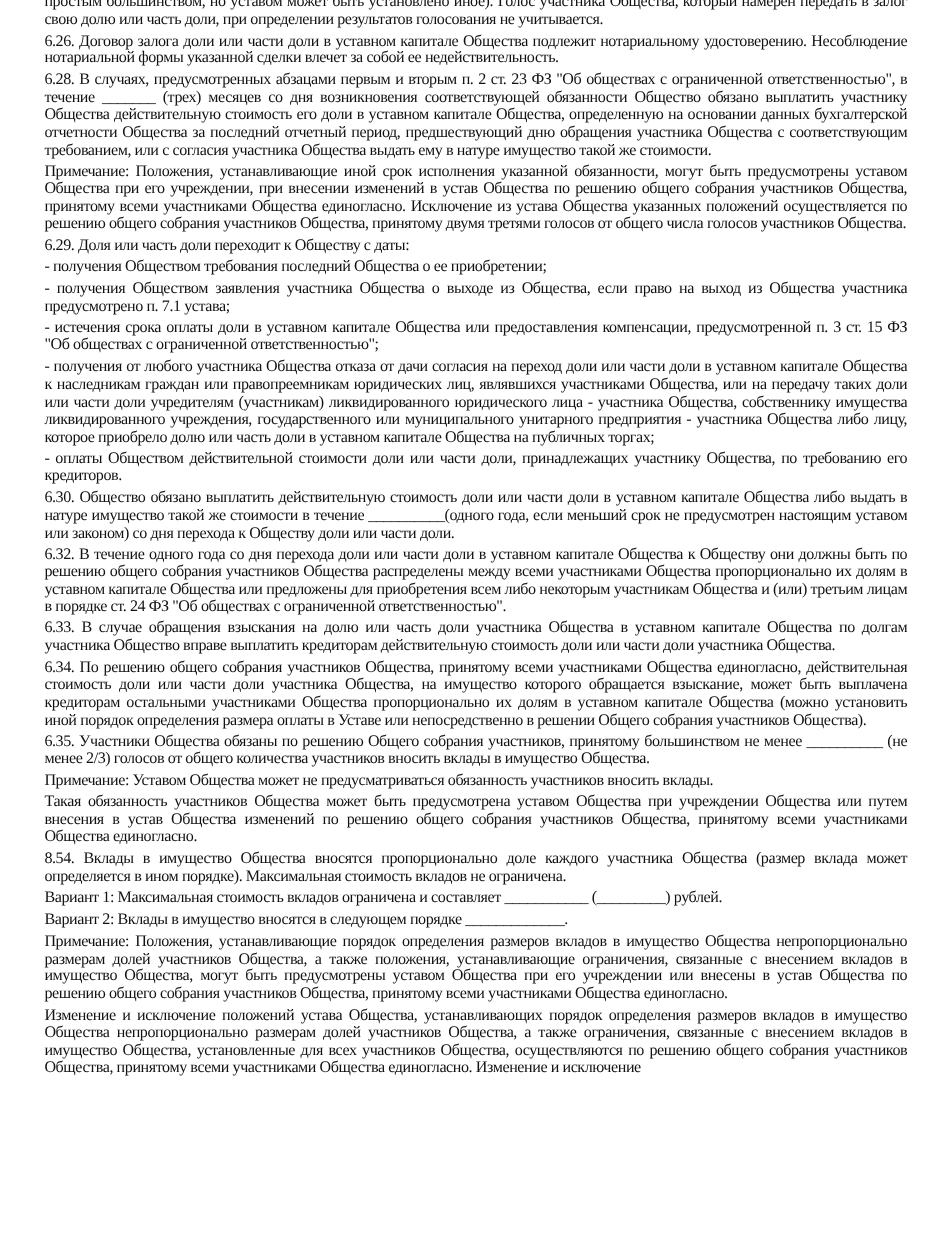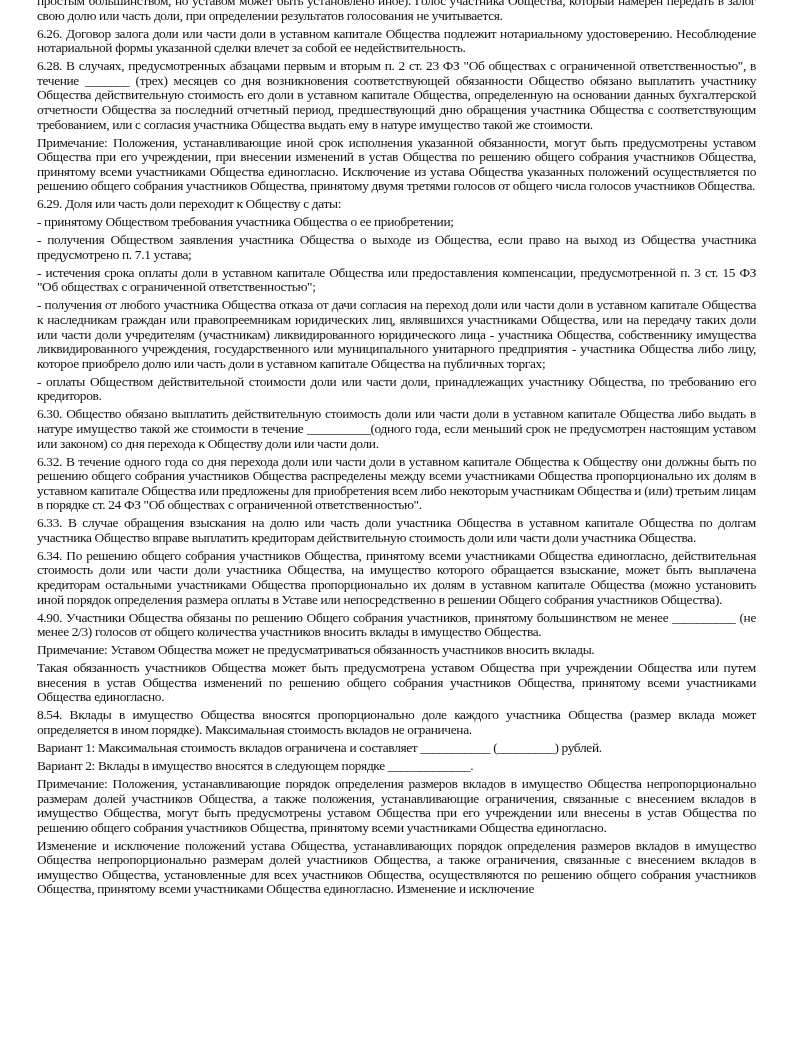--- a/index.html
+++ b/index.html
@@ -37,30 +37,30 @@
 </style>
 </head>
 <body>
 
 <div class="page">
   <p>простым большинством, но уставом может быть установлено иное). Голос участника Общества, который намерен передать в залог свою долю или часть доли, при определении результатов голосования не учитывается.</p>
   <p>6.26. Договор залога доли или части доли в уставном капитале Общества подлежит нотариальному удостоверению. Несоблюдение нотариальной формы указанной сделки влечет за собой ее недействительность.</p>
   <p>6.28. В случаях, предусмотренных абзацами первым и вторым п. 2 ст. 23 ФЗ "Об обществах с ограниченной ответственностью", в течение _______ (трех) месяцев со дня возникновения соответствующей обязанности Общество обязано выплатить участнику Общества действительную стоимость его доли в уставном капитале Общества, определенную на основании данных бухгалтерской отчетности Общества за последний отчетный период, предшествующий дню обращения участника Общества с соответствующим требованием, или с согласия участника Общества выдать ему в натуре имущество такой же стоимости.</p>
   <p>Примечание: Положения, устанавливающие иной срок исполнения указанной обязанности, могут быть предусмотрены уставом Общества при его учреждении, при внесении изменений в устав Общества по решению общего собрания участников Общества, принятому всеми участниками Общества единогласно. Исключение из устава Общества указанных положений осуществляется по решению общего собрания участников Общества, принятому двумя третями голосов от общего числа голосов участников Общества.</p>
   <p class="single">6.29. Доля или часть доли переходит к Обществу с даты:</p>
-  <p class="single">- принятому Обществом требования участника Общества о ее приобретении;</p>
+  <p class="single">- получения Обществом требования последний Общества о ее приобретении;</p>
   <p>- получения Обществом заявления участника Общества о выходе из Общества, если право на выход из Общества участника предусмотрено п. 7.1 устава;</p>
   <p>- истечения срока оплаты доли в уставном капитале Общества или предоставления компенсации, предусмотренной п. 3 ст. 15 ФЗ "Об обществах с ограниченной ответственностью";</p>
   <p>- получения от любого участника Общества отказа от дачи согласия на переход доли или части доли в уставном капитале Общества к наследникам граждан или правопреемникам юридических лиц, являвшихся участниками Общества, или на передачу таких доли или части доли учредителям (участникам) ликвидированного юридического лица - участника Общества, собственнику имущества ликвидированного учреждения, государственного или муниципального унитарного предприятия - участника Общества либо лицу, которое приобрело долю или часть доли в уставном капитале Общества на публичных торгах;</p>
   <p>- оплаты Обществом действительной стоимости доли или части доли, принадлежащих участнику Общества, по требованию его кредиторов.</p>
   <p>6.30. Общество обязано выплатить действительную стоимость доли или части доли в уставном капитале Общества либо выдать в натуре имущество такой же стоимости в течение __________(одного года, если меньший срок не предусмотрен настоящим уставом или законом) со дня перехода к Обществу доли или части доли.</p>
   <p>6.32. В течение одного года со дня перехода доли или части доли в уставном капитале Общества к Обществу они должны быть по решению общего собрания участников Общества распределены между всеми участниками Общества пропорционально их долям в уставном капитале Общества или предложены для приобретения всем либо некоторым участникам Общества и (или) третьим лицам в порядке ст. 24 ФЗ "Об обществах с ограниченной ответственностью".</p>
   <p>6.33. В случае обращения взыскания на долю или часть доли участника Общества в уставном капитале Общества по долгам участника Общество вправе выплатить кредиторам действительную стоимость доли или части доли участника Общества.</p>
   <p>6.34. По решению общего собрания участников Общества, принятому всеми участниками Общества единогласно, действительная стоимость доли или части доли участника Общества, на имущество которого обращается взыскание, может быть выплачена кредиторам остальными участниками Общества пропорционально их долям в уставном капитале Общества (можно установить иной порядок определения размера оплаты в Уставе или непосредственно в решении Общего собрания участников Общества).</p>
-  <p>4.90. Участники Общества обязаны по решению Общего собрания участников, принятому большинством не менее __________ (не менее 2/3) голосов от общего количества участников вносить вклады в имущество Общества.</p>
+  <p>6.35. Участники Общества обязаны по решению Общего собрания участников, принятому большинством не менее __________ (не менее 2/3) голосов от общего количества участников вносить вклады в имущество Общества.</p>
   <p class="single">Примечание: Уставом Общества может не предусматриваться обязанность участников вносить вклады.</p>
   <p>Такая обязанность участников Общества может быть предусмотрена уставом Общества при учреждении Общества или путем внесения в устав Общества изменений по решению общего собрания участников Общества, принятому всеми участниками Общества единогласно.</p>
   <p>8.54. Вклады в имущество Общества вносятся пропорционально доле каждого участника Общества (размер вклада может определяется в ином порядке). Максимальная стоимость вкладов не ограничена.</p>
   <p class="single">Вариант 1: Максимальная стоимость вкладов ограничена и составляет ___________ (_________) рублей.</p>
   <p class="single">Вариант 2: Вклады в имущество вносятся в следующем порядке _____________.</p>
   <p>Примечание: Положения, устанавливающие порядок определения размеров вкладов в имущество Общества непропорционально размерам долей участников Общества, а также положения, устанавливающие ограничения, связанные с внесением вкладов в имущество Общества, могут быть предусмотрены уставом Общества при его учреждении или внесены в устав Общества по решению общего собрания участников Общества, принятому всеми участниками Общества единогласно.</p>
   <p>Изменение и исключение положений устава Общества, устанавливающих порядок определения размеров вкладов в имущество Общества непропорционально размерам долей участников Общества, а также ограничения, связанные с внесением вкладов в имущество Общества, установленные для всех участников Общества, осуществляются по решению общего собрания участников Общества, принятому всеми участниками Общества единогласно. Изменение и исключение</p>
 </div>
 
 </body></html>

